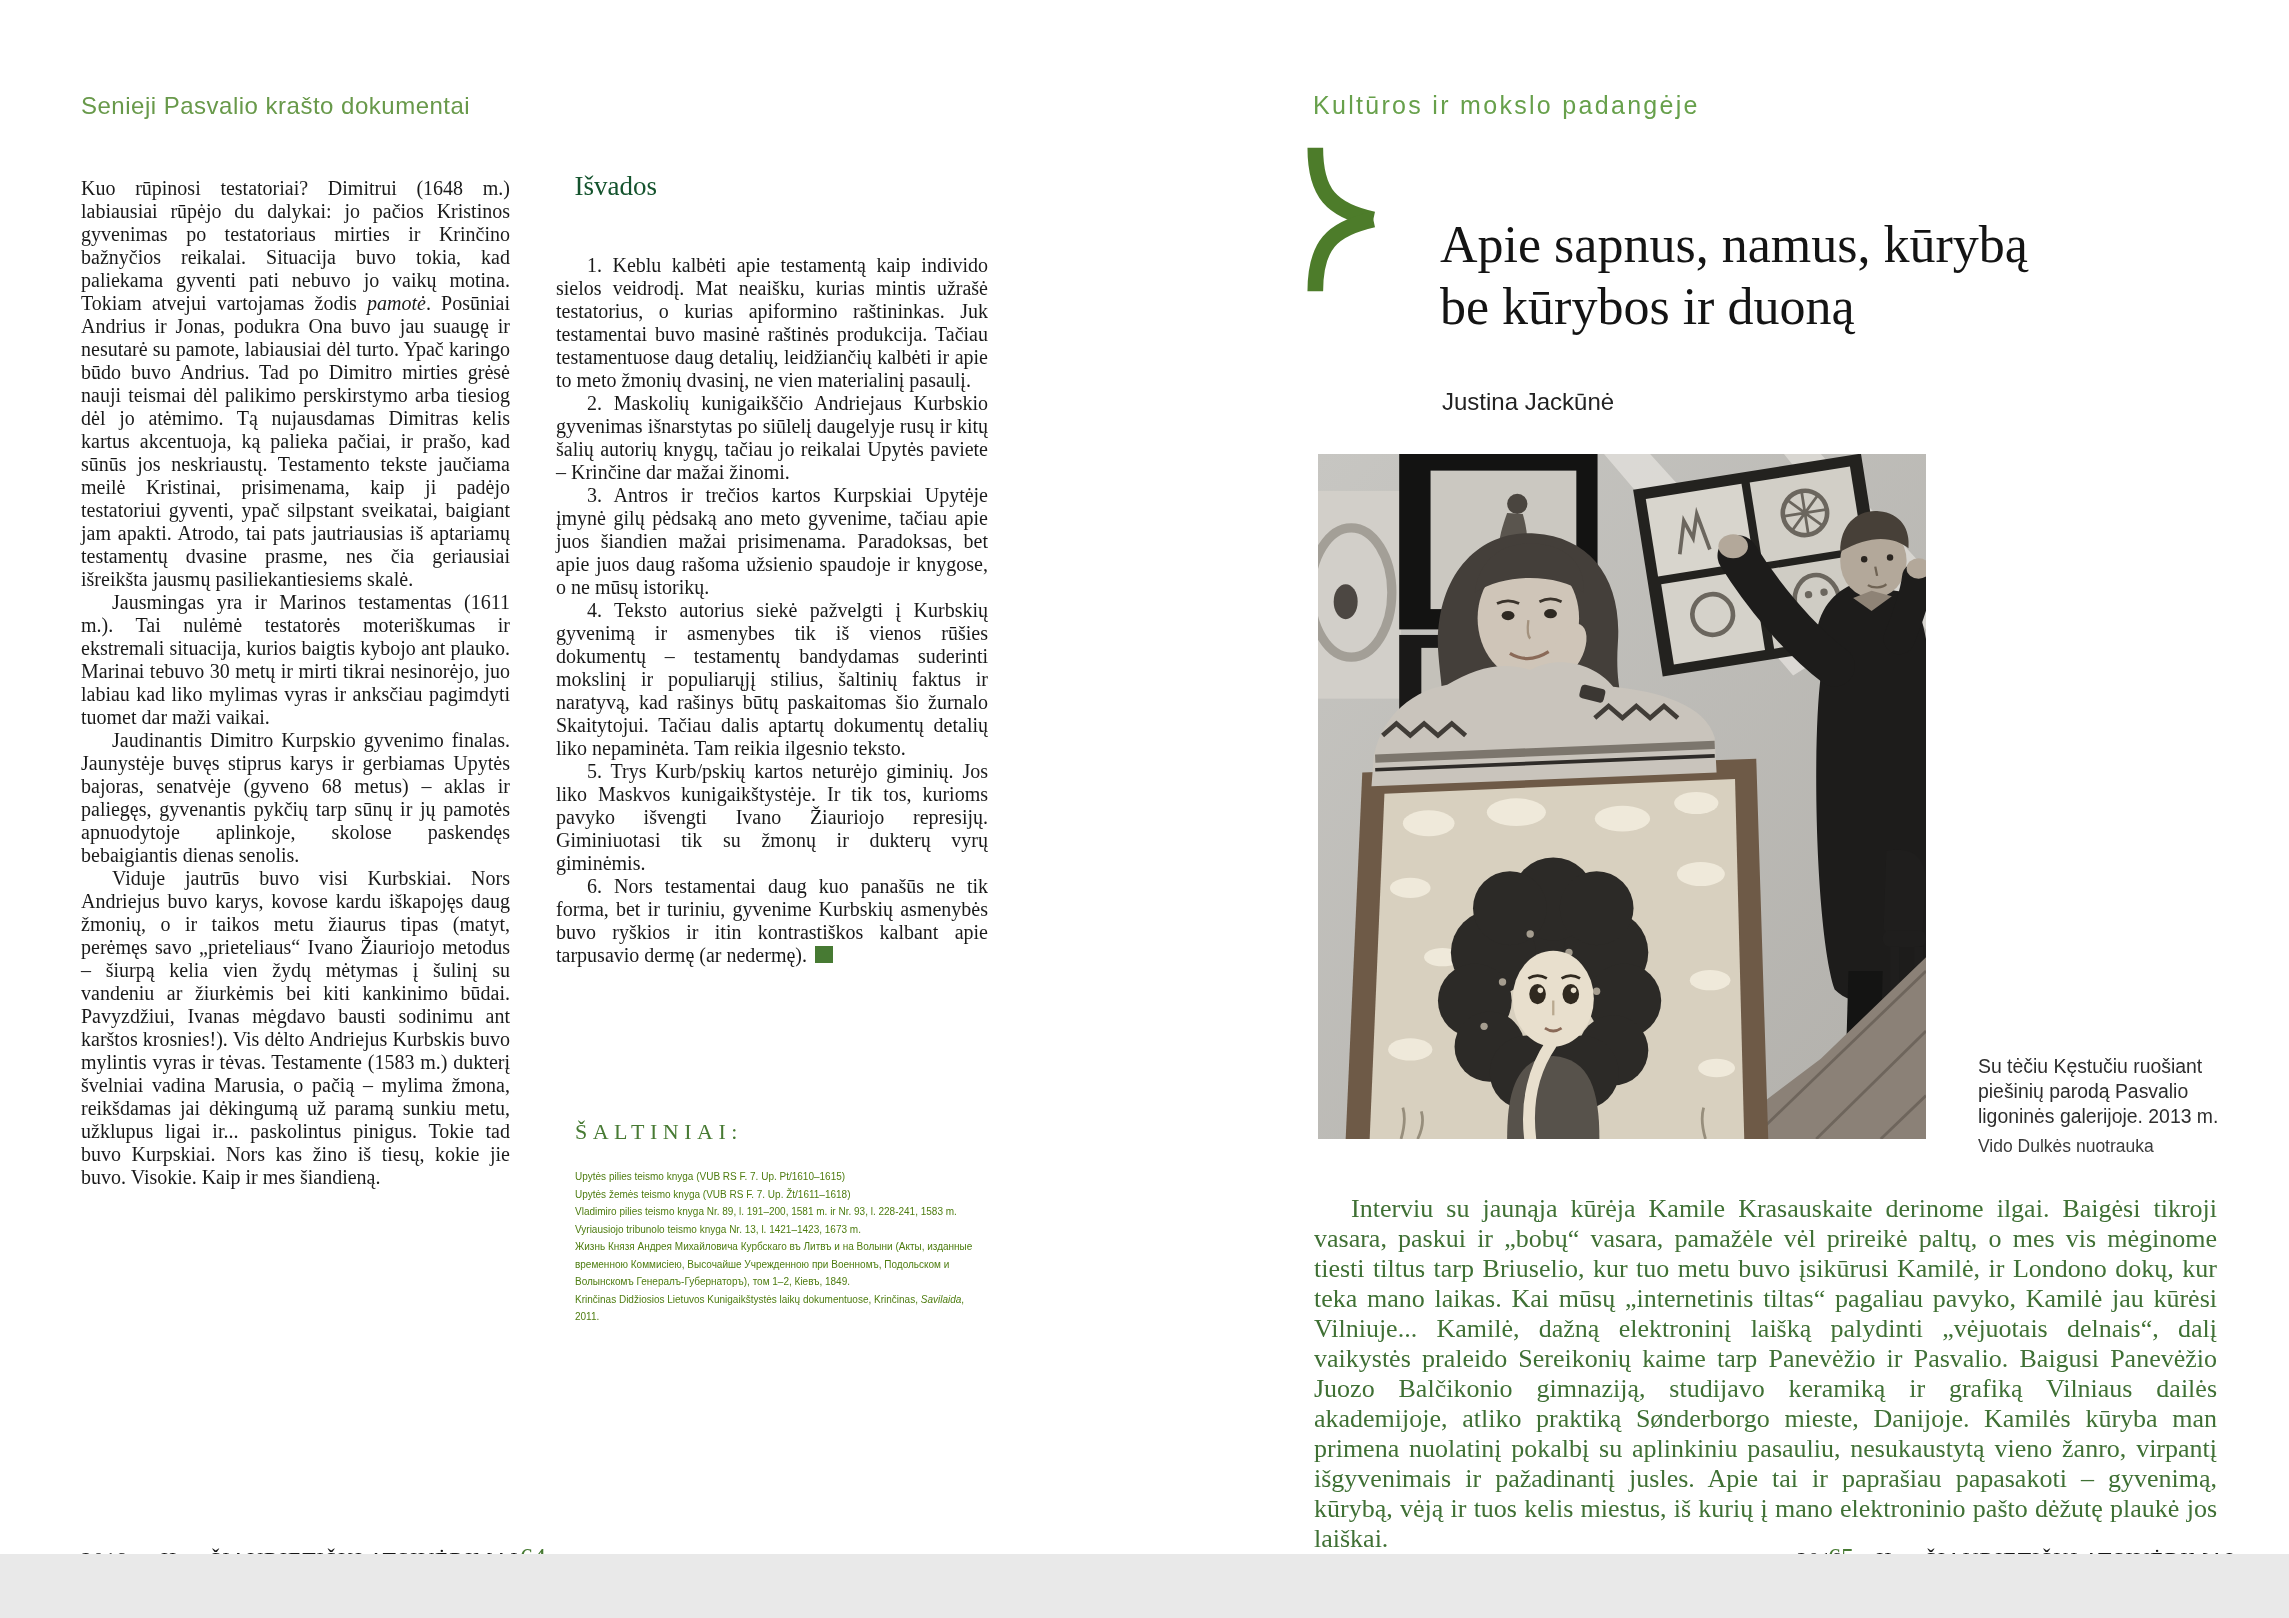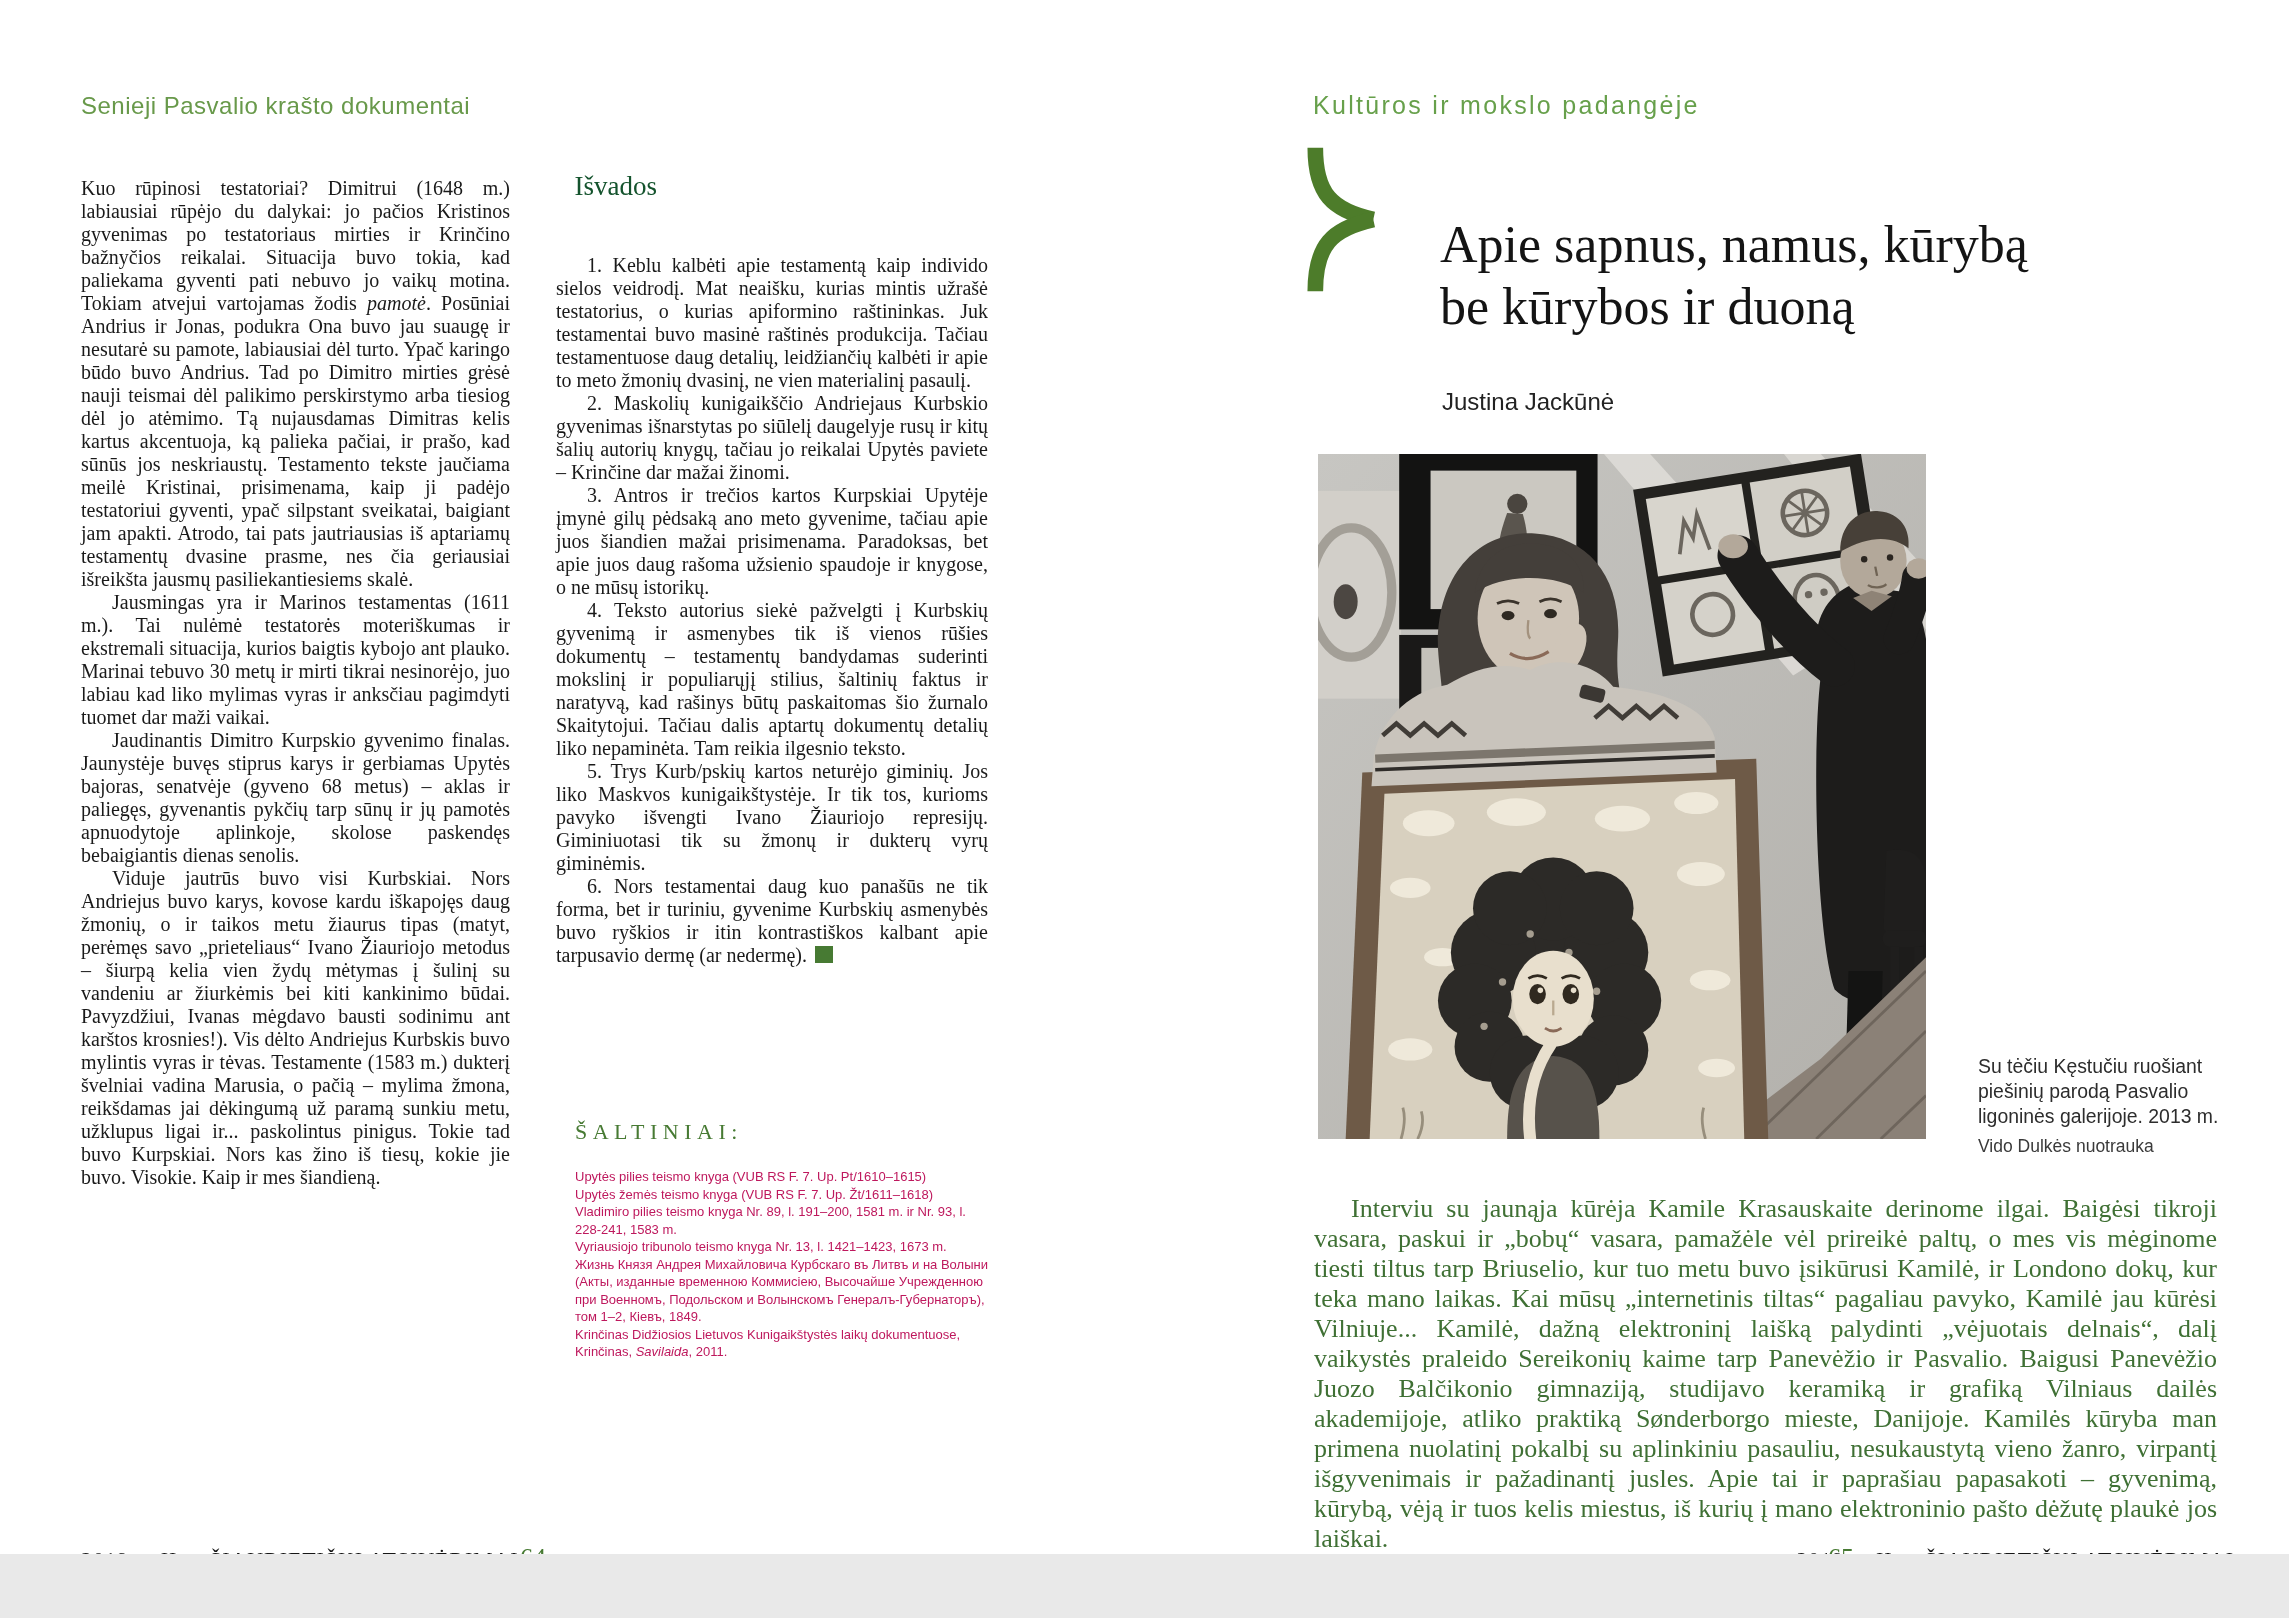--- a/index.html
+++ b/index.html
@@ -13,21 +13,21 @@
   .col p + p{text-indent:31px;}
   .col1{left:81px;top:177px;width:429px;}
   .col2{left:556px;top:172px;width:432px;}
   .col2 h3{margin:0 0 52px 18.5px;font-weight:normal;font-size:27px;line-height:29.5px;color:#14532d;}
   .col2 p{text-indent:31px;}
   .endmark{display:inline-block;width:17.5px;height:17.5px;background:#477a33;margin-left:8.3px;
            vertical-align:-1.8px;}
   .sources-heading{position:absolute;left:575px;top:1119px;font-size:22px;letter-spacing:5.5px;
            color:#477a33;text-align:center;}
   .sources{position:absolute;left:575px;top:1168px;width:415px;
-           font-family:"Liberation Sans",sans-serif;font-size:13px;line-height:17.5px;color:#be185d;}
+           font-family:"Liberation Sans",sans-serif;font-size:10px;line-height:17.5px;color:#4d7c0f;}
   .sources div{margin:0;}
   
   .footer{position:absolute;top:1547px;font-size:22px;letter-spacing:0.9px;color:#161616;
           white-space:nowrap;}
   .footer .dia{color:#477a33;font-size:14px;vertical-align:2.8px;margin:0 12px;}
   .footer-left{left:81px;}
   .footer-right{right:56px;}
   .pagenum{position:absolute;top:1543px;font-size:26px;color:#477a33;}
   .pagenum-left{left:520px;}
   .pagenum-right{left:1828px;}

